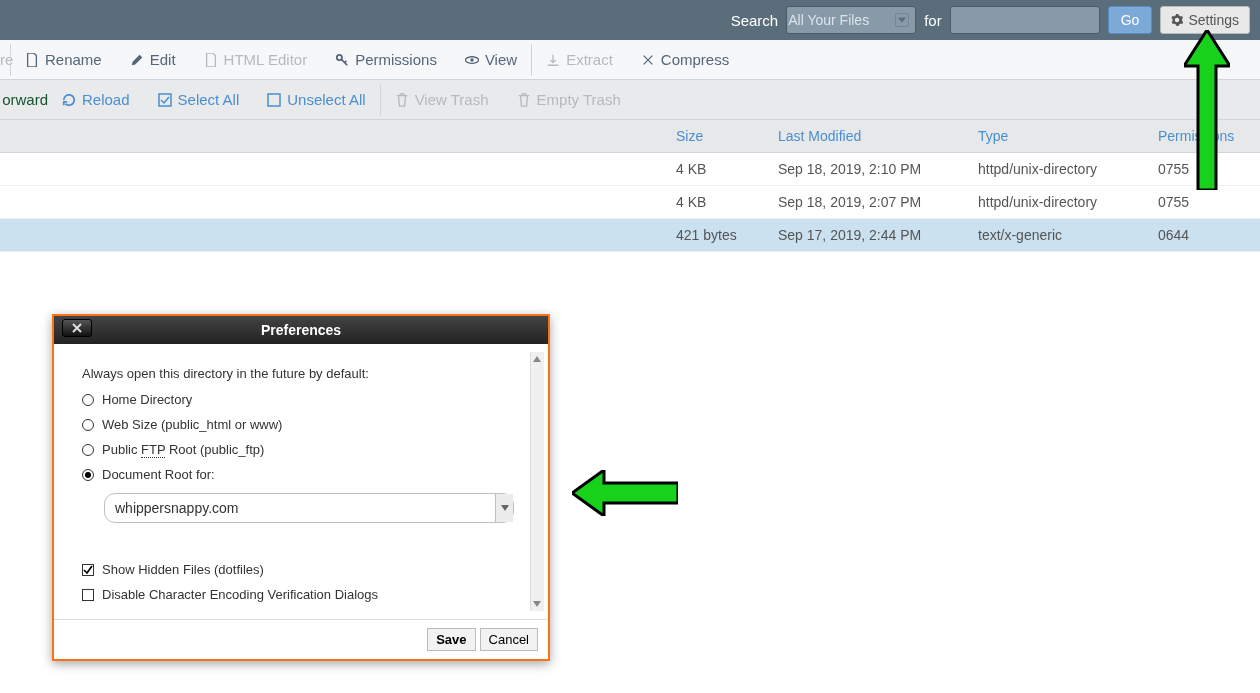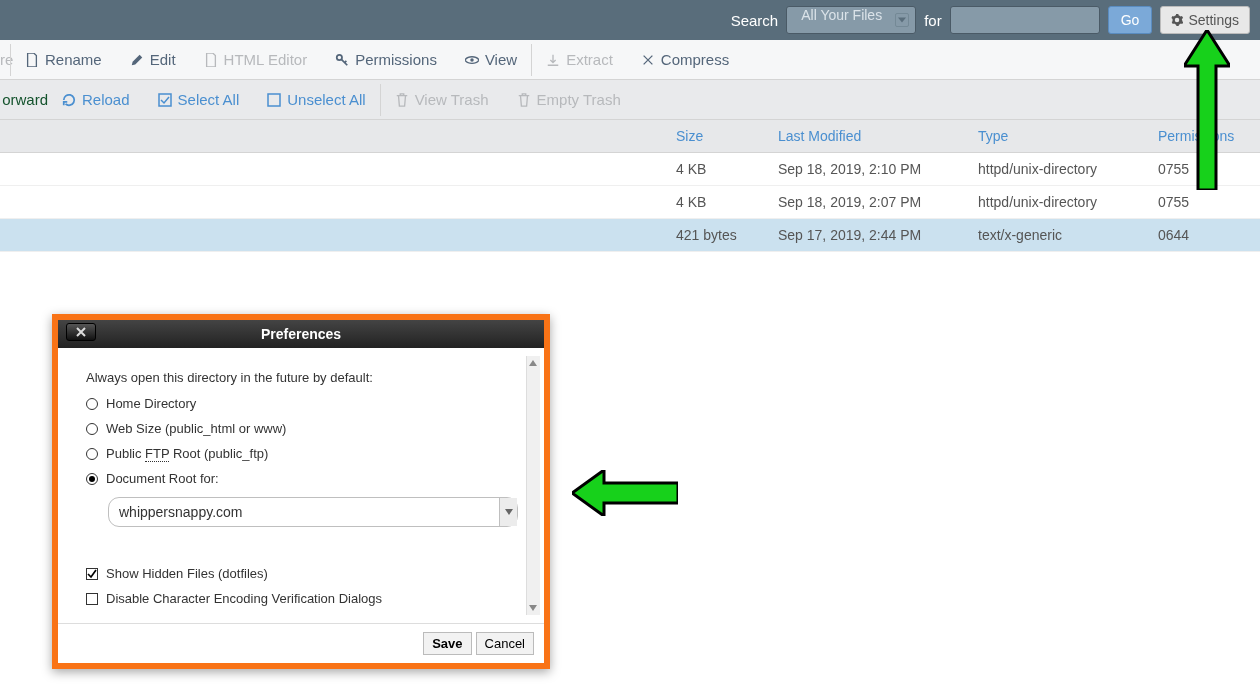--- a/index.html
+++ b/index.html
@@ -1,21 +1,21 @@
 <!DOCTYPE html>
 <html><head>
   <meta charset="utf-8">
   <style>
     * { margin:0; padding:0; box-sizing:border-box; }
     body { font-family: Arial, Helvetica, sans-serif; font-size:14px; background:#fff; width:1260px; height:693px; overflow:hidden; position:relative; }
 
     
     .topbar { background:#596d7b; height:40px; display:flex; align-items:center; justify-content:flex-end; padding:0 10px; color:#fff; gap:8px; }
     .topbar .label { color:#fff; font-size:15px;text-align:center; }
-    .scope-select { position:relative; display:flex; background:#869aa8; border:1px solid #4a5a66; border-radius:3px; height:28px; padding:0 26px 0 14px; color:#dbe3e9; font-size:14px; min-width:130px; }
+    .scope-select { position:relative; display:flex; align-items:center; background:#869aa8; border:1px solid #4a5a66; border-radius:3px; height:28px; padding:0 26px 0 1px; color:#dbe3e9; font-size:14px; min-width:130px; }
     .scope-select .caret { position:absolute; right:6px; top:6px; width:14px; height:14px; border:1px solid #748996; border-radius:2px; display:flex; align-items:center; justify-content:center; }
     .scope-select .caret svg { width:8px; height:6px; }
     .search-input { background:#869aa8; border:1px solid #4a5a66; border-radius:3px; height:28px; width:150px; color:#fff; padding:0 8px; }
     .go-btn { background:#7ba9d8; border:1px solid #5a8cc0; color:#fff; height:28px; padding:0 12px; border-radius:3px; font-size:14px; cursor:pointer; }
     .settings-btn { background:#e8e8e8; border:1px solid #bbb; color:#555; height:28px; padding:0 10px; border-radius:3px; font-size:14px; cursor:pointer; display:flex; align-items:center; gap:5px; }
     .settings-btn svg { width:12px; height:12px; }
 
     
     .toolbar   { height:40px; border-bottom:1px solid #d4d4d4; display:flex; align-items:center; gap:0; color:#54667a; font-size:15px; overflow:hidden; }
     .toolbar.row1 { background:#f6f7f8; }
@@ -32,21 +32,21 @@
     .grid { width:100%; }
     .grid-head, .grid-row { display:grid; grid-template-columns: 668px 102px 200px 180px 110px; height:33px; align-items:center; font-size:14px; }
     .grid-head { background:#e7e8ea; border-bottom:1px solid #d4d4d4; }
     .grid-head .c { color:#4a8fd0; cursor:pointer; }
     .grid-row  { border-bottom:1px solid #efefef; }
     .grid-row .c { color:#555; }
     .c { padding-left:8px; }
     .grid-row.selected { background:#cbe1ef; }
 
     
-    .modal { position:absolute; left:52px; top:314px; width:498px; background:#fff; border:6px solid #f97316; box-shadow:0 3px 10px rgba(0,0,0,.35); }
+    .modal { position:absolute; left:52px; top:314px; width:498px; background:#fff; border:2px solid #f97316; box-shadow:0 3px 10px rgba(0,0,0,.35); }
     .modal-title { height:28px; background:linear-gradient(#444,#222); color:#fff; font-weight:bold; display:flex; align-items:center; justify-content:center; position:relative; font-size:14px; }
     .modal-close { position:absolute; left:8px; top:3px; width:30px; height:18px; background:linear-gradient(#555,#111); border:1px solid #000; border-radius:3px; display:flex; align-items:center; justify-content:center; color:#ddd; cursor:pointer; }
     .modal-close svg { width:10px; height:10px; }
     .modal-body { padding:22px 28px 12px 28px; position:relative; color:#333; font-size:13px; }
     .scroll-track { position:absolute; right:4px; top:8px; bottom:8px; width:14px; background:#f0f0f0; border-left:1px solid #ddd; }
     .scroll-up, .scroll-down { position:absolute; right:0; width:14px; height:14px; display:flex; align-items:center; justify-content:center; color:#888; }
     .scroll-up { top:0; } .scroll-down { bottom:0; }
     .radio-row, .check-row { display:flex; align-items:center; gap:8px; padding:5px 0; }
     .radio { width:12px; height:12px; border:1px solid #333; border-radius:50%; display:flex; align-items:center; justify-content:center; }
     .radio .dot { width:6px; height:6px; background:#000; border-radius:50%; display:none; }

